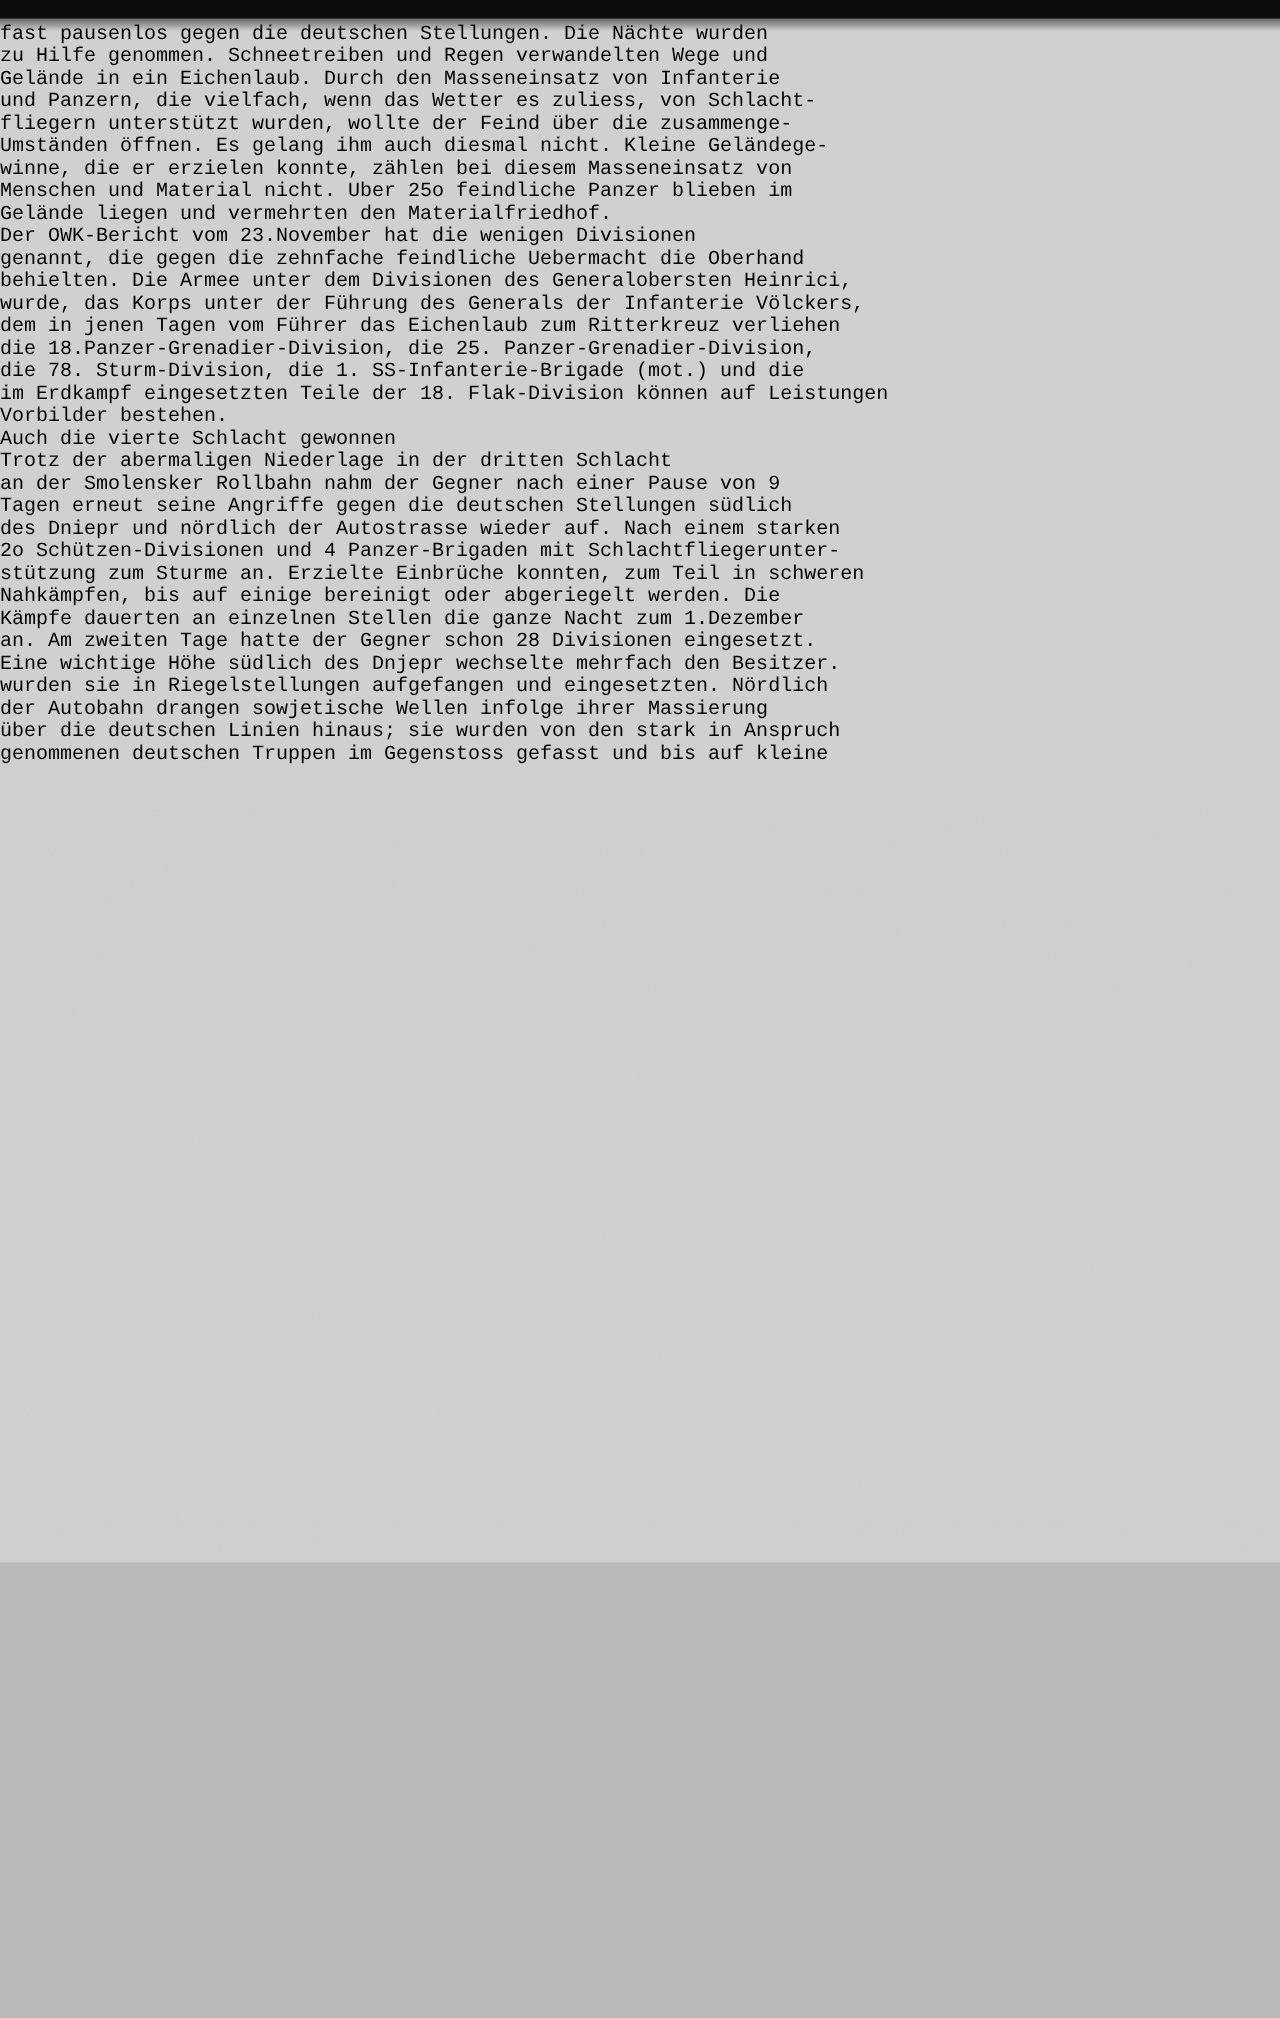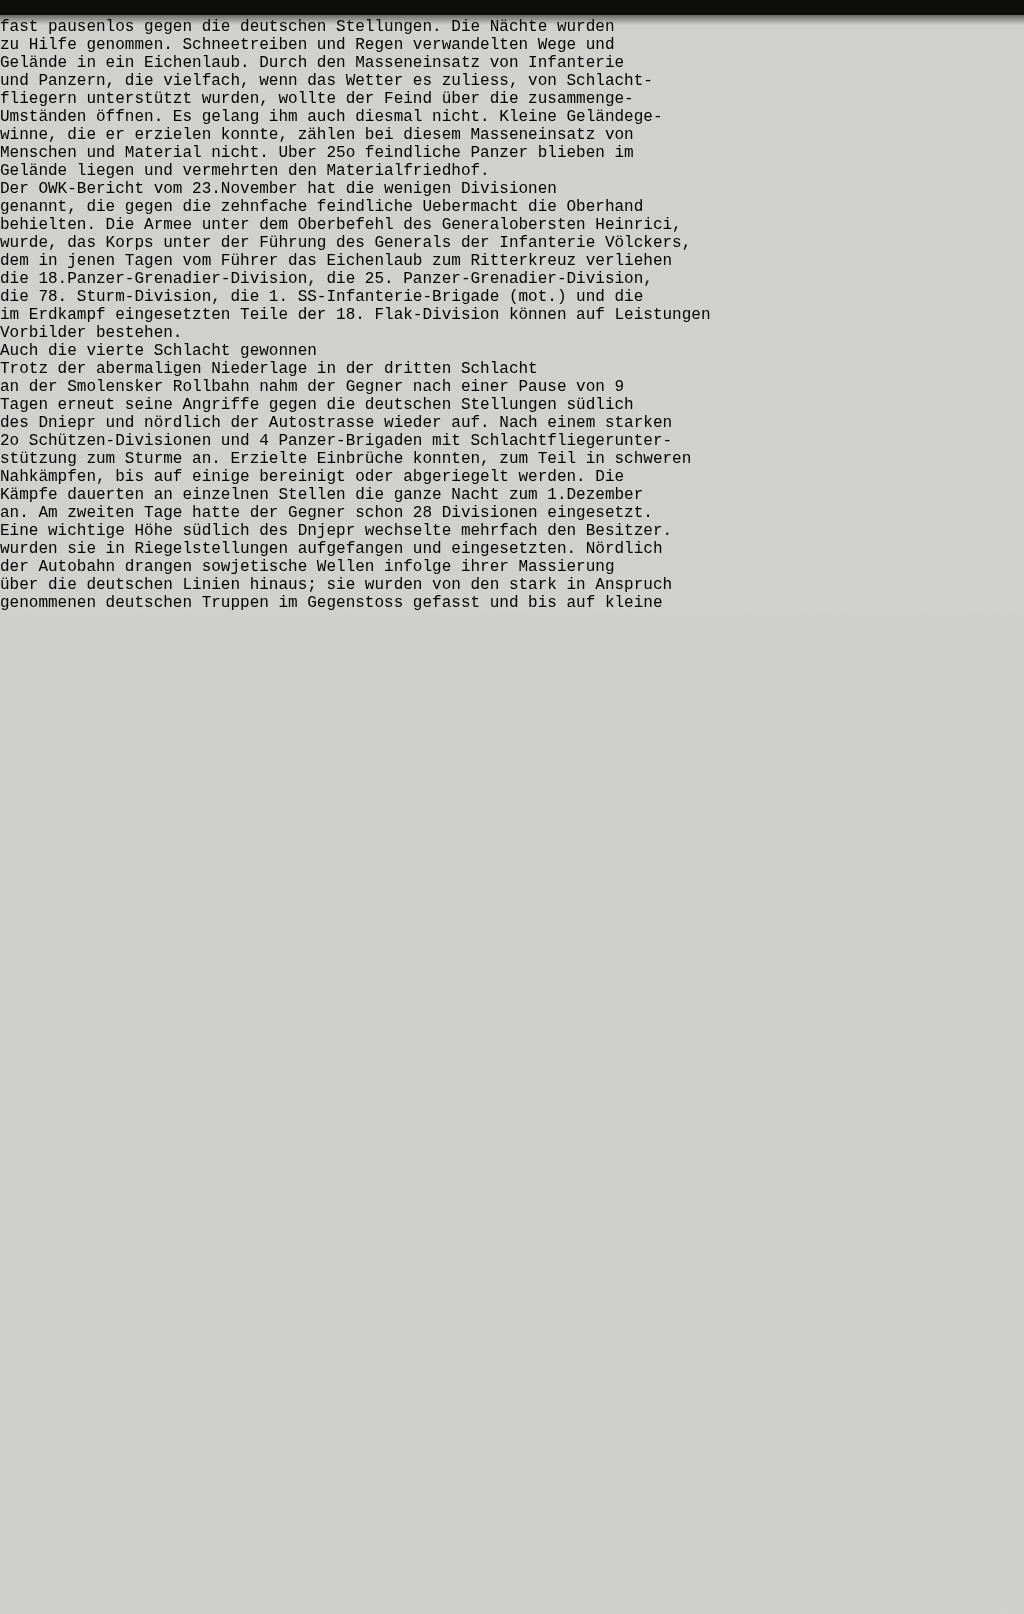--- a/index.html
+++ b/index.html
@@ -3,21 +3,21 @@
 <meta charset="utf-8">
 <style>
   html,body{margin:0;padding:0;}
   body{
     width:1024px;height:1614px;
     font-family:"Liberation Mono","DejaVu Sans Mono",monospace;
     background:#b9b9b7;
     overflow:hidden;
   }
   #scan-page{
-    position:relative;width:1024px;height:1614px;overflow:hidden;
+    position:relative;width:1024px;height:1250px;overflow:hidden;
     background:linear-gradient(180deg,#e3e3e1 0px,#d6d6d4 90px,#d0d0ce 300px,#cecec c 900px,#cbcbc9 1300px,#c6c6c4 1614px);
     background-color:#d0d0ce;
   }
   
   #top-edge{position:absolute;left:0;top:0;width:1024px;height:15px;background:#0d0d0c;}
   #top-edge-fade{position:absolute;left:0;top:15px;width:1024px;height:10px;
     background:linear-gradient(180deg,rgba(20,20,18,.55),rgba(20,20,18,0));}
   #left-edge-dark{position:absolute;left:0;top:0;width:7px;height:1614px;
     background:linear-gradient(180deg,#0c0c0b 0px,#2a2a28 500px,#57565") ;}
   #left-edge-dark{background:linear-gradient(180deg,#0c0c0b 0px,#30302e 600px,#5a5a58 1200px,#787876 1614px);}
@@ -123,21 +123,21 @@
     <div class="line">fliegern unterstützt wurden, wollte der Feind über die zusammenge-</div>
     <div class="line">Umständen öffnen. Es gelang ihm auch diesmal nicht. Kleine Geländege-</div>
     <div class="line">winne, die er erzielen konnte, zählen bei diesem Masseneinsatz von</div>
     <div class="line">Menschen und Material nicht. Uber 25o feindliche Panzer blieben im</div>
     <div class="line">Gelände liegen und vermehrten den Materialfriedhof.</div>
   </div>
 
   <div class="typed" style="top:479px">
     <div class="line">          Der OWK-Bericht vom 23.November hat die wenigen Divisionen</div>
     <div class="line">genannt, die gegen die zehnfache feindliche Uebermacht die Oberhand</div>
-    <div class="line">behielten. Die Armee  unter dem Oberbefehl des Generalobersten Heinrici,</div>
+    <div class="line">behielten. Die Armee  unter dem Divisionen des Generalobersten Heinrici,</div>
     <div class="line">wurde, das Korps unter der Führung des Generals der Infanterie Völckers,</div>
     <div class="line">dem in jenen Tagen vom Führer das Eichenlaub zum Ritterkreuz verliehen</div>
     <div class="line">die 18.Panzer-Grenadier-Division, die 25. Panzer-Grenadier-Division,</div>
     <div class="line">die 78. Sturm-Division, die 1. SS-Infanterie-Brigade (mot.) und die</div>
     <div class="line">im Erdkampf eingesetzten Teile der 18. Flak-Division können auf Leistungen</div>
     <div class="line">Vorbilder bestehen.</div>
   </div>
 
   <div id="section-heading">Auch die vierte Schlacht gewonnen</div>
 

